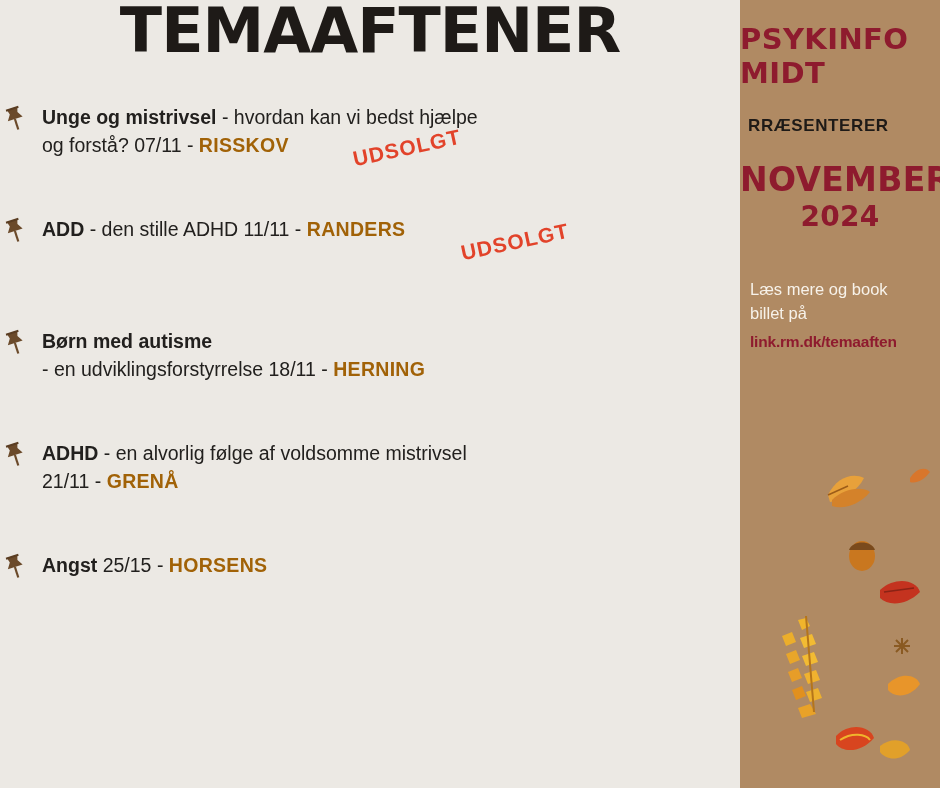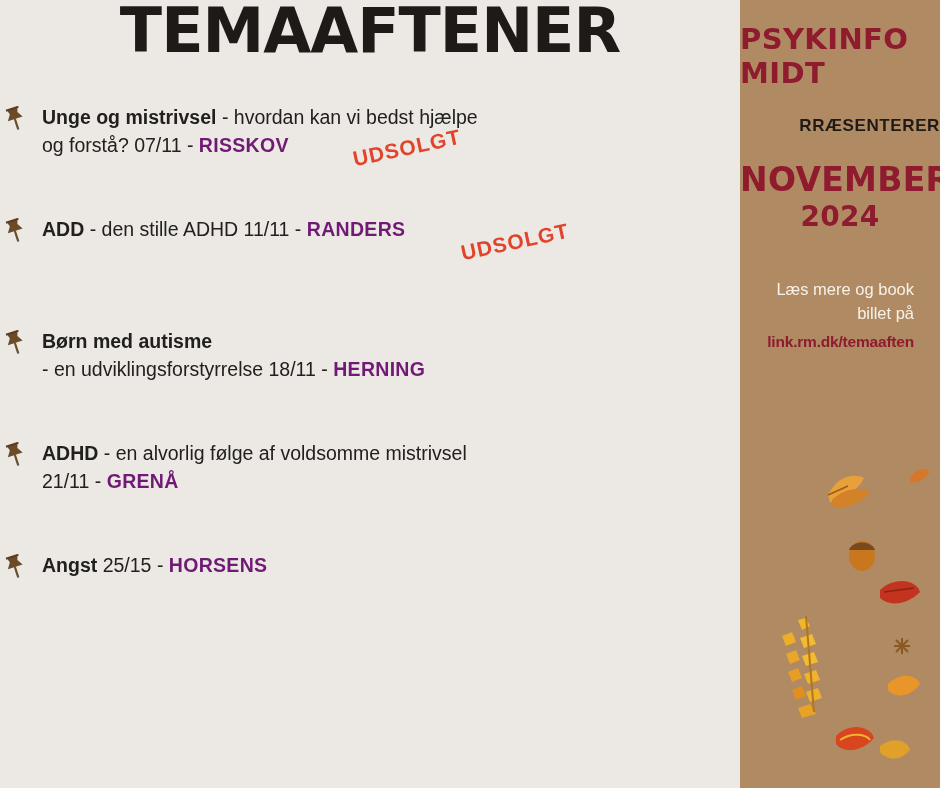--- a/index.html
+++ b/index.html
@@ -55,21 +55,21 @@
   }
   .event-line {
     font-size: 19.5px;
     color: #22201e;
     line-height: 1.42;
   }
   .event .bold {
     font-weight: bold;
   }
   .place {
-    color: #701a75;
+    color: #a16207;
     font-weight: bold;
     letter-spacing: 0.3px;
   }
   .sep {
     color: #22201e;
   }
   .pin {
     position: absolute;
     left: 0;
     top: 0px;
@@ -93,21 +93,21 @@
     text-align: left;
     color: #8e1b2e;
     font-family: "DejaVu Sans", sans-serif;
     font-weight: bold;
     font-size: 29px;
     line-height: 1.18;
     padding-top: 22px;
     letter-spacing: 0.4px;
   }
   .presents {
-    text-align: right;
+    text-align: left;
     color: #1e1a17;
     font-weight: bold;
     font-size: 17px;
     letter-spacing: 0.6px;
     margin-top: 26px;
     padding-left: 8px;
   }
   .month {
     text-align: left;
     color: #8e1b2e;
@@ -121,26 +121,26 @@
   .year {
     text-align: center;
     color: #8e1b2e;
     font-family: "DejaVu Sans", sans-serif;
     font-weight: bold;
     font-size: 28px;
     line-height: 1.2;
     letter-spacing: 0.3px;
   }
   .booking {
-    text-align: right;
+    text-align: left;
     color: #f7f2ea;
     font-size: 16.5px;
     line-height: 1.45;
     margin-top: 44px;
-    padding: 0 26px;
+    padding: 0 10px;
   }
   .booking-link {
     display: block;
     color: #8e1b2e;
     font-weight: bold;
     font-size: 15.5px;
     margin-top: 6px;
     letter-spacing: -0.2px;
     text-decoration: none;
   }

